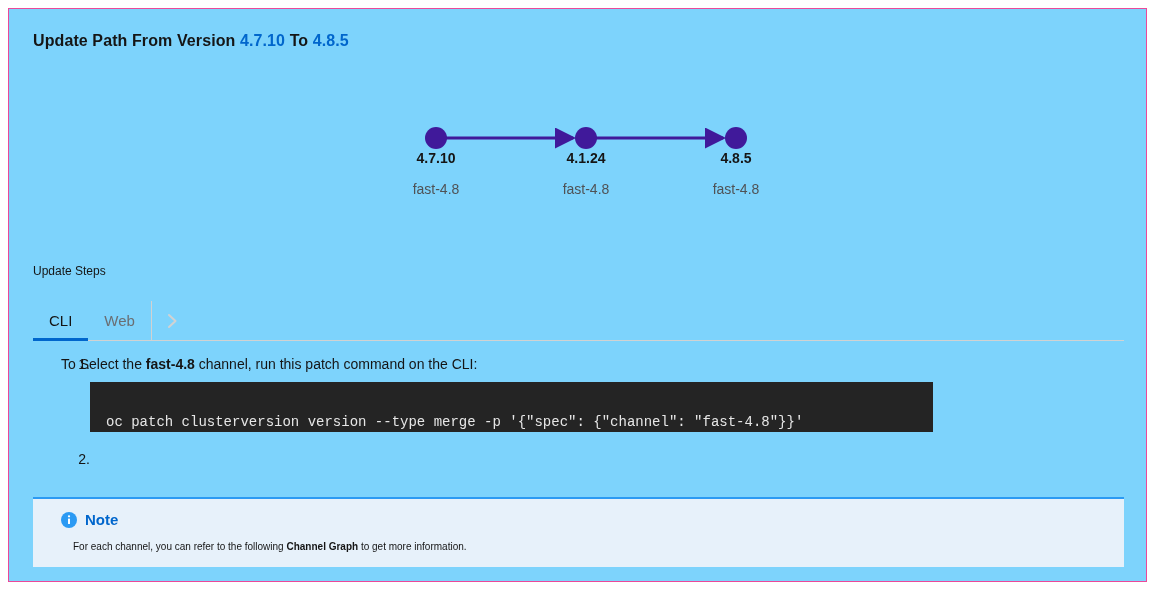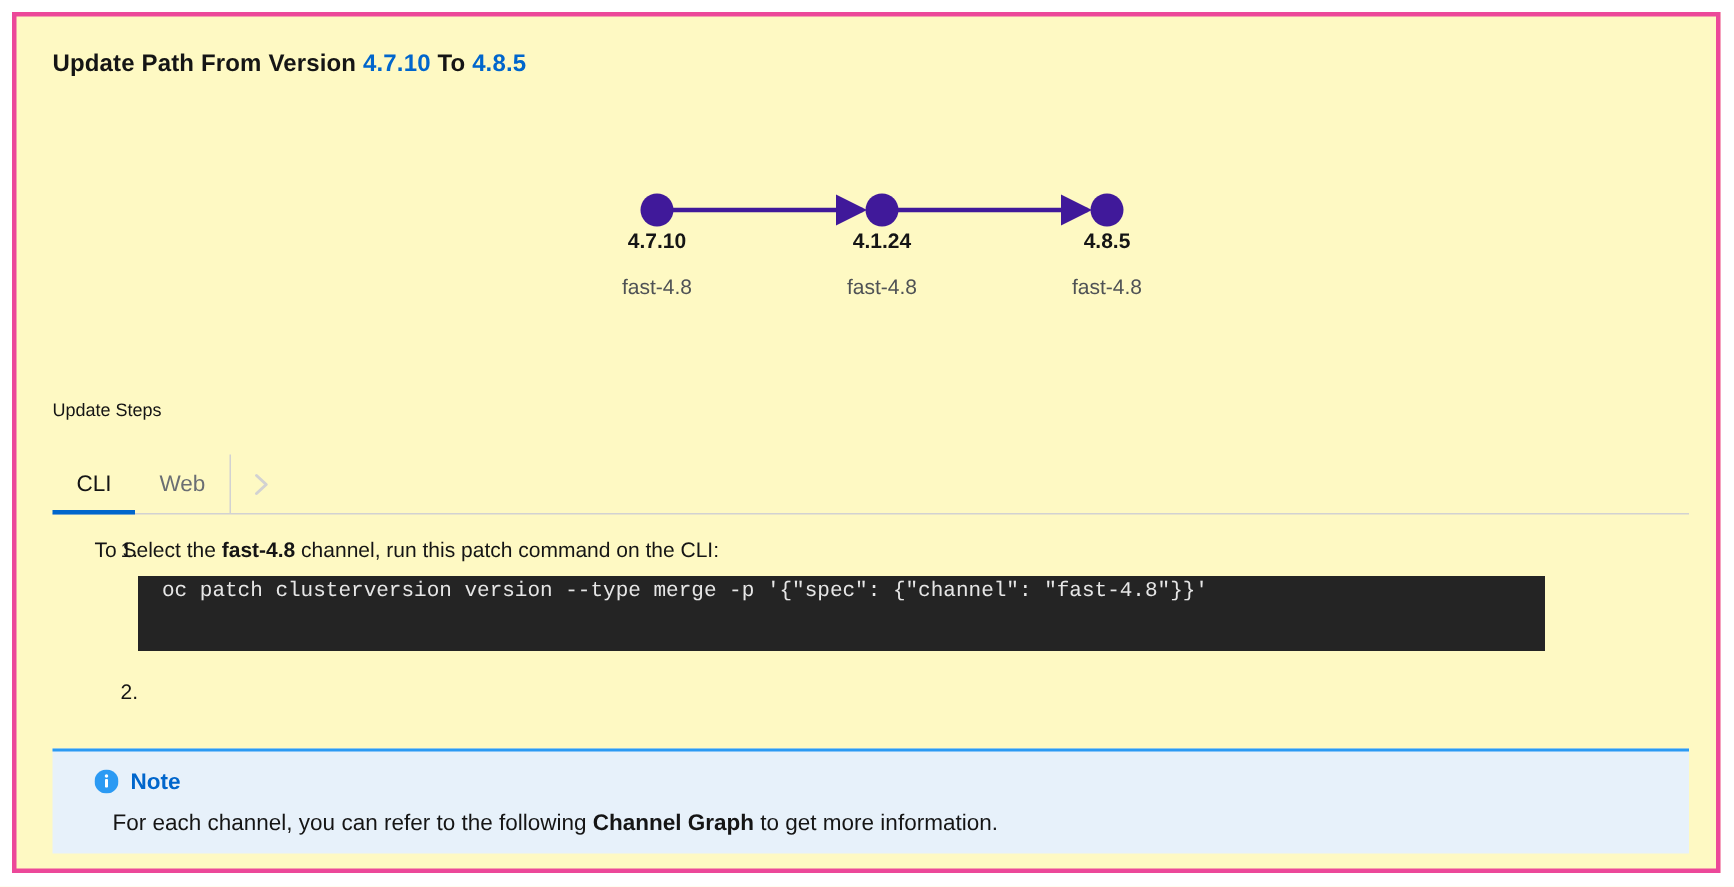--- a/index.html
+++ b/index.html
@@ -15,22 +15,22 @@
     color: #151515;
     -webkit-font-smoothing: antialiased;
   }
 
   .card {
     position: absolute;
     left: 8px;
     top: 8px;
     width: 1139px;
     height: 574px;
-    background: #fef9c3;
-    border: 3px solid #ec4899;
+    background: #7dd3fc;
+    border: 1px solid #ec4899;
     box-sizing: border-box;
   }
 
   
   .page-title {
     position: absolute;
     left: 24px;
     top: 23px;
     font-size: 16px;
     font-weight: bold;
@@ -175,26 +175,26 @@
     margin-left: 28px;
     font-size: 14px;
     color: #151515;
   }
   .step-text b { font-weight: bold; }
 
   .code-block {
     position: absolute;
     left: 57px;
     top: 28px;
-    width: 938px;
+    width: 843px;
     height: 50px;
     background: #242424;
     box-sizing: border-box;
     display: flex;
-    align-items: flex-start;
+    align-items: flex-end;
     padding: 0 16px;
   }
   .code-block code {
     font-family: "Liberation Mono", "DejaVu Sans Mono", monospace;
     font-size: 14px;
     color: #e6e6e6;
     white-space: pre;
   }
 
   .inline-code {
@@ -213,39 +213,39 @@
     top: 488px;
     width: 1091px;
     height: 70px;
     background: #e7f1fa;
     border-top: 2px solid #2b9af3;
     box-sizing: border-box;
     padding: 12px 16px 12px 16px;
   }
   .alert-head {
     display: flex;
-    align-items: flex-start;
+    align-items: center;
     gap: 8px;
     padding-left: 12px;
   }
   .alert-icon {
     width: 16px;
     height: 16px;
     flex: 0 0 16px;
   }
   .alert-title {
     font-size: 15px;
     font-weight: bold;
     color: #06c;
     line-height: 18px;
   }
   .alert-body {
     margin-left: 24px;
     margin-top: 8px;
-    font-size: 15px;
+    font-size: 10px;
     color: #151515;
     line-height: 20px;
   }
   .alert-body b { font-weight: bold; }
 </style>
 </head>
 <body>
 
 <div class="card">
 

